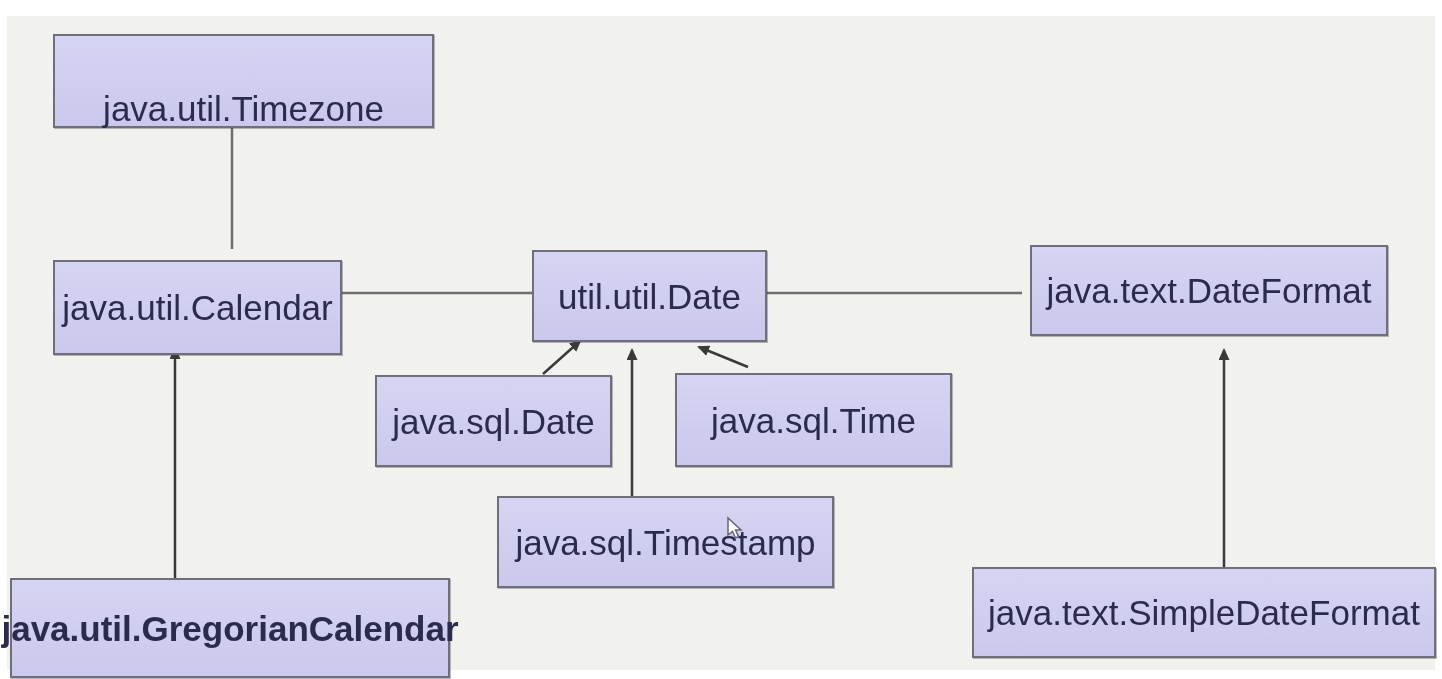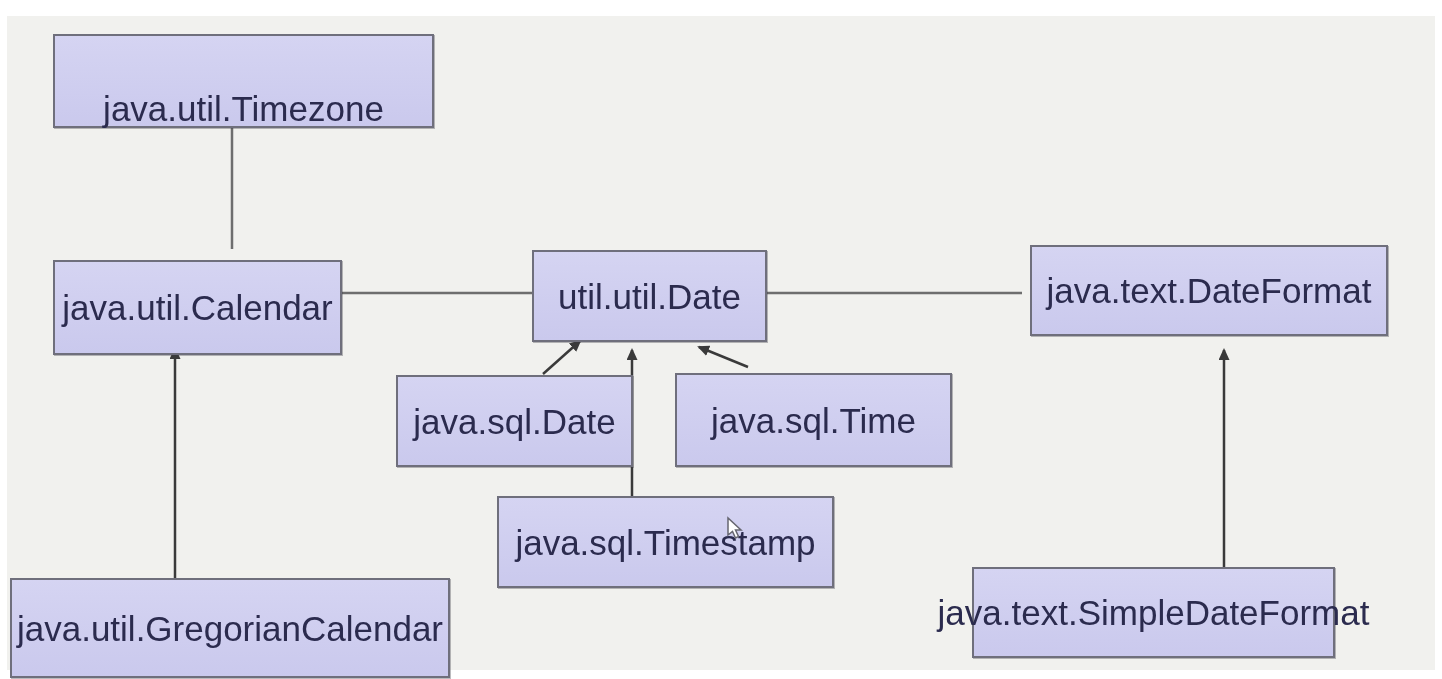--- a/index.html
+++ b/index.html
@@ -85,33 +85,33 @@
       </div>
       <div class="node" style="left: 53px; top: 248px; width: 289px; height: 95px; margin-top: 12px;">
         <span>java.util.Calendar</span>
       </div>
       <div class="node" style="left: 532px; top: 250px; width: 235px; height: 92px;">
         <span>util.util.Date</span>
       </div>
       <div class="node" style="left: 1022px; top: 245px; width: 358px; height: 91px; margin-left: 8px;">
         <span>java.text.DateFormat</span>
       </div>
-      <div class="node" style="left: 396px; top: 375px; width: 237px; height: 92px;">
+      <div class="node" style="left: 375px; top: 375px; width: 237px; height: 92px;">
         <span>java.sql.Date</span>
       </div>
       <div class="node" style="left: 675px; top: 373px; width: 277px; height: 94px;">
         <span>java.sql.Time</span>
       </div>
       <div class="node" style="left: 497px; top: 496px; width: 337px; height: 92px; align-items: center;">
         <span>java.sql.Timestamp</span>
       </div>
-      <div class="node" style="left: 10px; top: 578px; width: 440px; height: 100px;">
+      <div class="node" style="left: 10px; top: 578px; width: 440px; height: 100px; font-weight: bold;">
         <span>java.util.GregorianCalendar</span>
       </div>
-      <div class="node" style="left: 972px; top: 567px; width: 363px; height: 91px;">
+      <div class="node" style="left: 972px; top: 567px; width: 464px; height: 91px;">
         <span>java.text.SimpleDateFormat</span>
       </div>
     </div>
 
   <svg id="cursor-layer" viewBox="0 0 1442 679">
     <polygon id="cursor-shape" points="0,0 0,17 4.5,13.5 7.5,20 10.5,18.5 7.5,12 13,12" stroke-width="1.5" fill="#ffffff" stroke="#666670" transform="translate(728,518)"></polygon>
   </svg>
 </div>
 
 </body></html>

